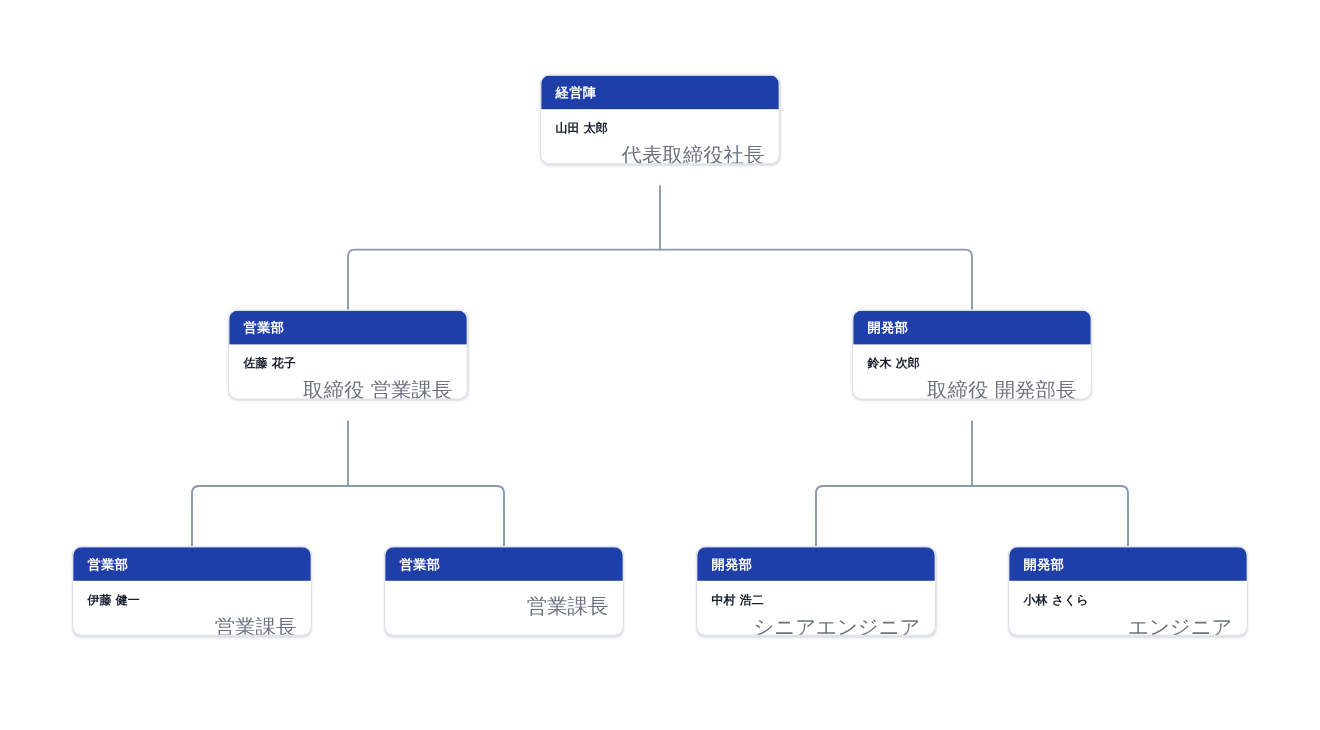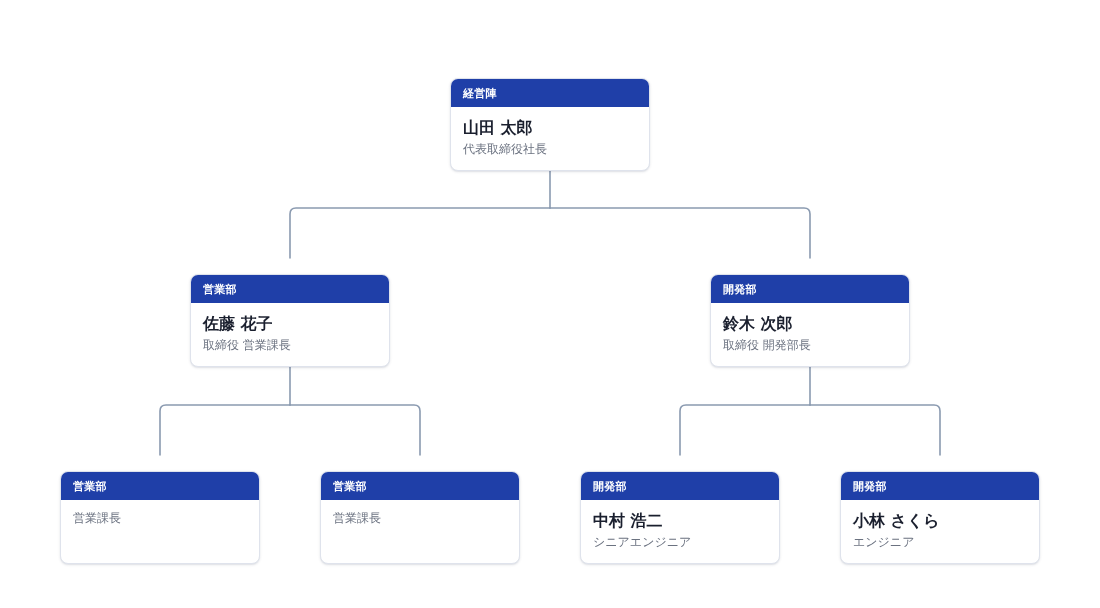--- a/index.html
+++ b/index.html
@@ -23,29 +23,28 @@
     position: absolute;
     left: 0;
     top: 0;
     width: 1100px;
     height: 608px;
     pointer-events: none;
   }
   .node-card {
     position: absolute;
     width: 200px;
-    height: 93px;
+    height: 75px;
     background: #ffffff;
     border: 1px solid #dfe3ec;
     border-radius: 8px;
     box-shadow: 0 1px 3px rgba(20, 32, 64, 0.10),
                 0 1px 1px rgba(20, 32, 64, 0.05);
     box-sizing: border-box;
     overflow: hidden;
-    margin-top: 16px;
   }
   .node-header {
     height: 28px;
     background: #1f3fa8;
     display: flex;
     align-items: center;
     padding: 0 12px;
     box-sizing: border-box;
   }
   .node-dept {
@@ -53,30 +52,31 @@
     font-size: 11px;
     font-weight: 700;
     letter-spacing: 0.3px;
     line-height: 1;
   }
   .node-body {
     padding: 11px 12px 0 12px;
   }
   .node-name {
     color: #1a1f2e;
-    font-size: 16px;
+    font-size: 10px;
     font-weight: 700;
     line-height: 1.25;
     margin-bottom: 4px;
   }
   .node-title {
     color: #6b7280;
-    font-size: 12px;
+    font-size: 17px;
     font-weight: 400;
     line-height: 1.3;
+    text-align: right;
   }
 </style>
 </head>
 <body>
 
 <div id="chart-root">
 
   <svg id="connector-layer" viewBox="0 0 1100 608" xmlns="http://www.w3.org/2000/svg">
     <g fill="none" stroke="#8a9ab0" stroke-width="1.6" stroke-linecap="round" stroke-linejoin="round">
 
@@ -123,20 +123,21 @@
       <div class="node-name">鈴木 次郎</div>
       <div class="node-title">取締役 開発部長</div>
     </div>
   </div>
 
   <div class="node-card" style="left:60px; top:455px;">
     <div class="node-header">
       <span class="node-dept">営業部</span>
     </div>
     <div class="node-body">
+      <div class="node-name">伊藤 健一</div>
       <div class="node-title">営業課長</div>
     </div>
   </div>
 
   <div class="node-card" style="left:320px; top:455px;">
     <div class="node-header">
       <span class="node-dept">営業部</span>
     </div>
     <div class="node-body">
       <div class="node-title">営業課長</div>

